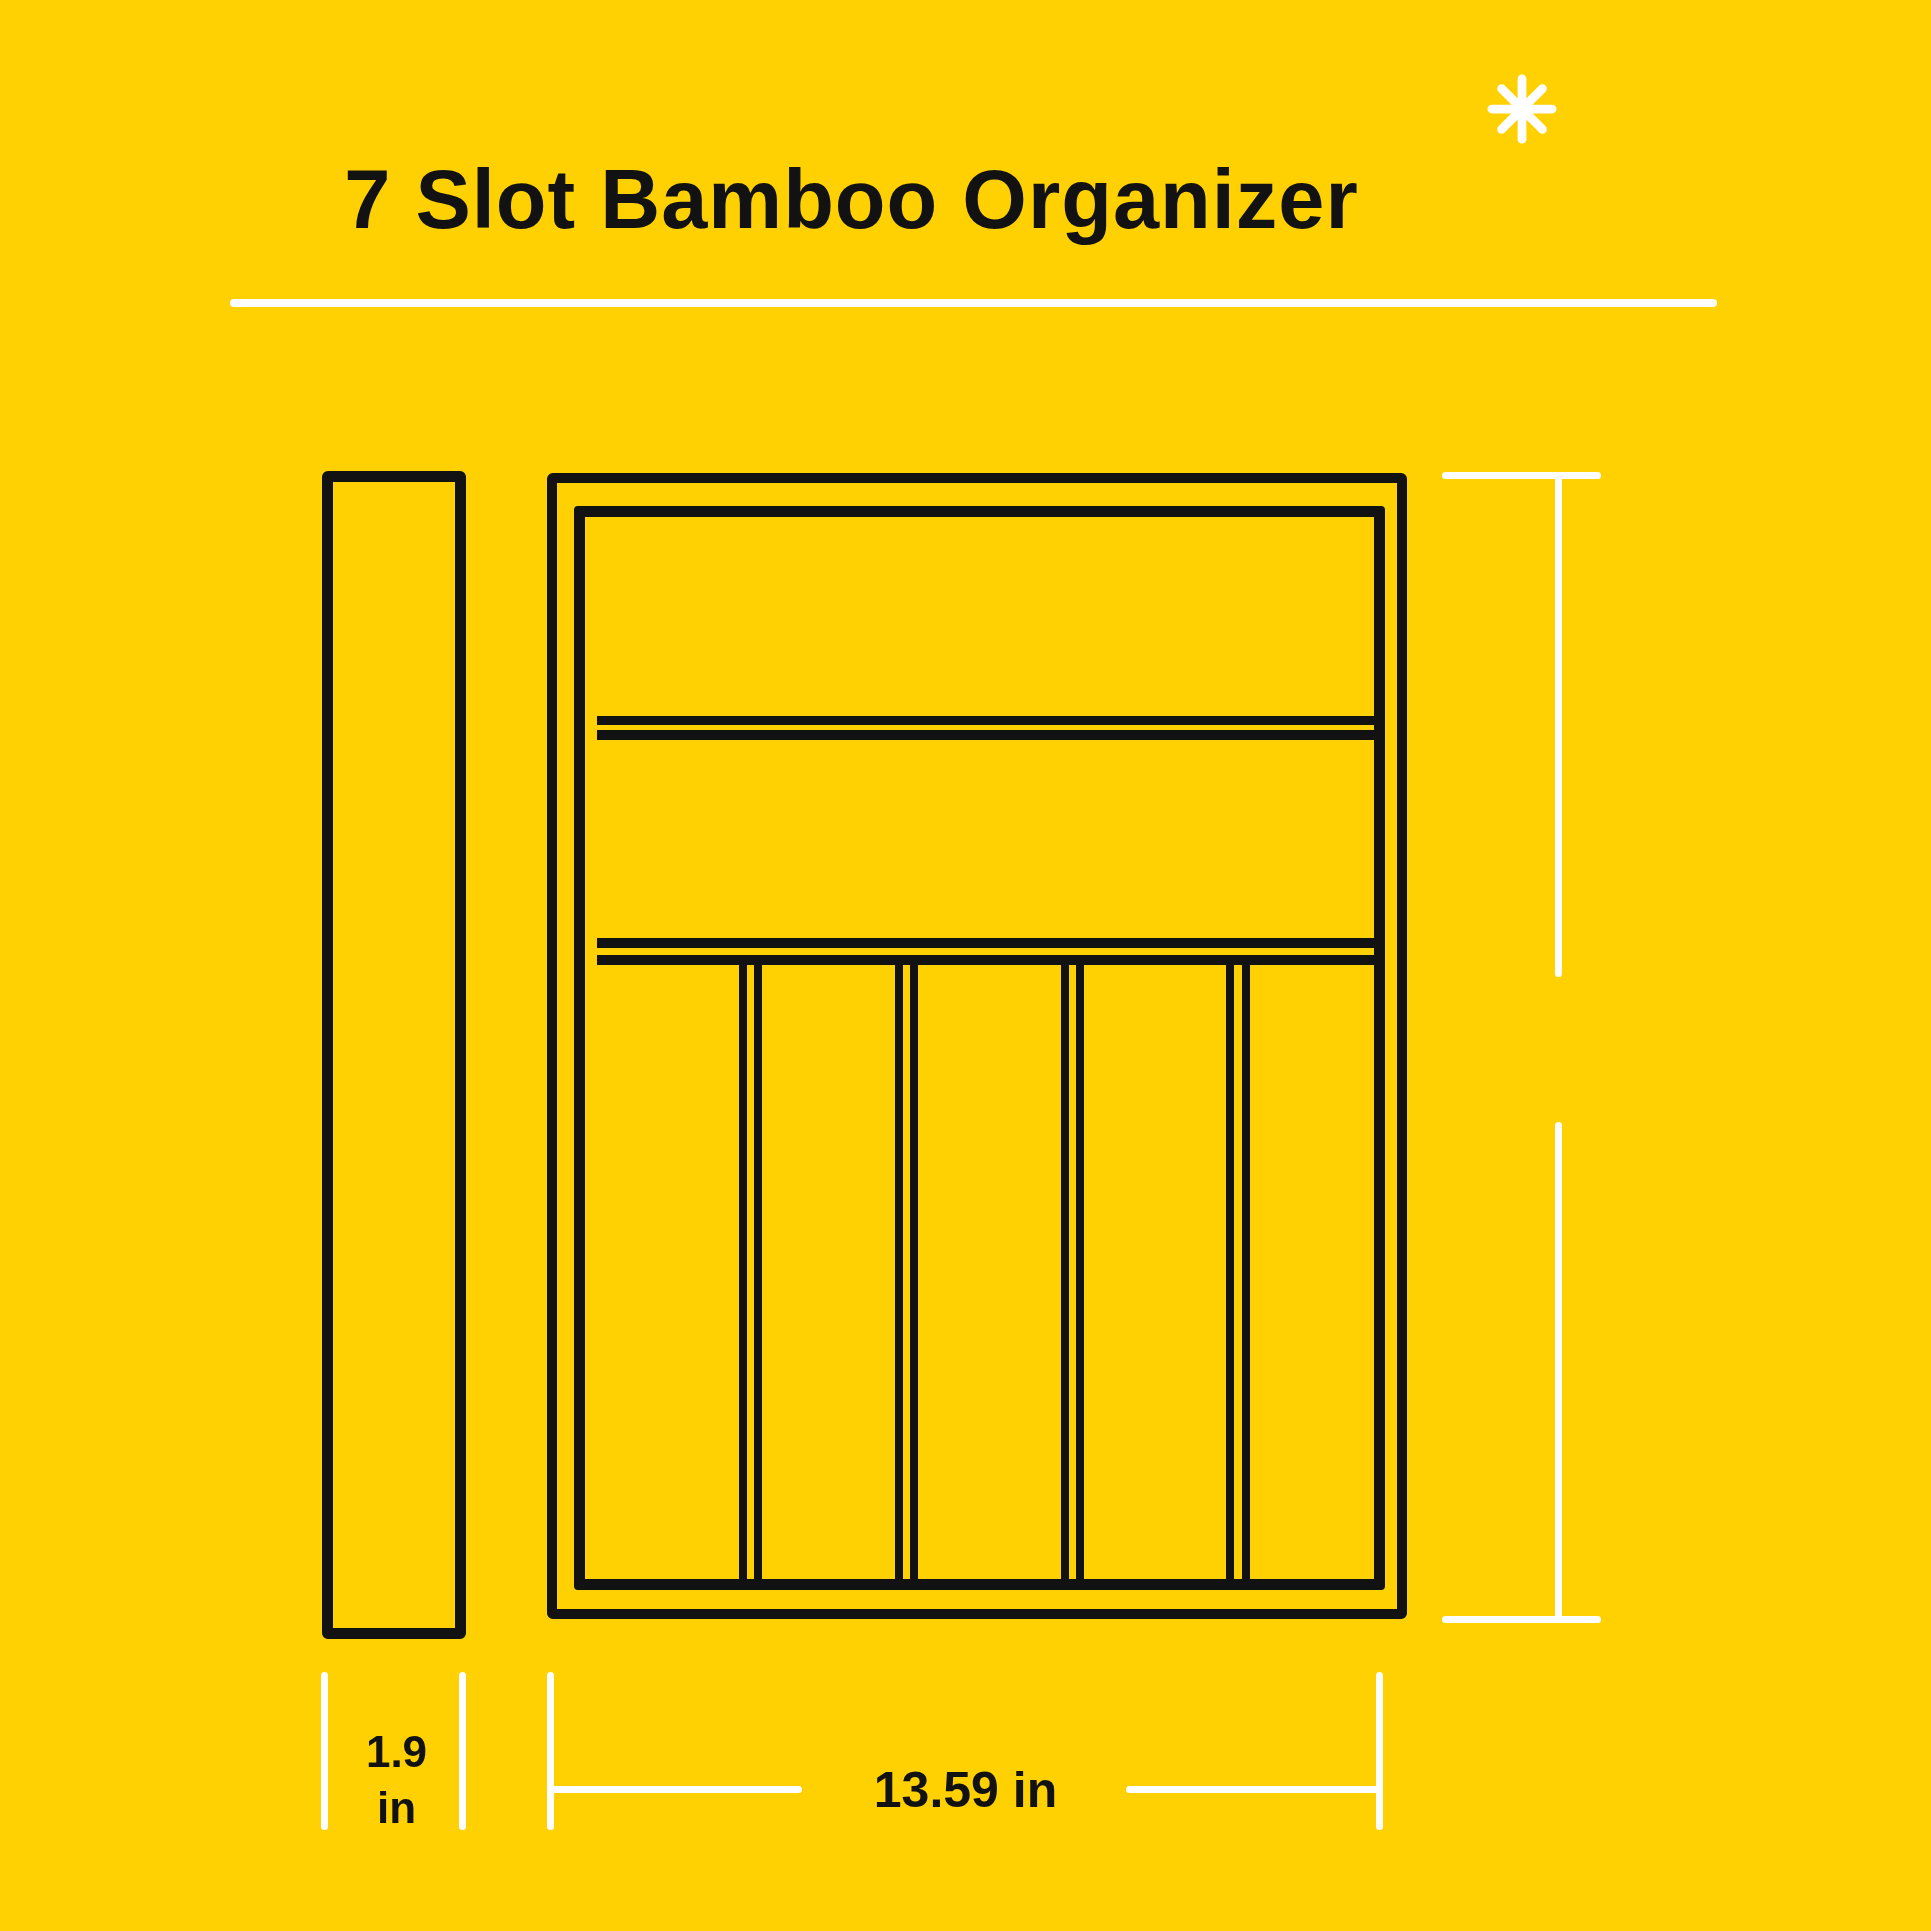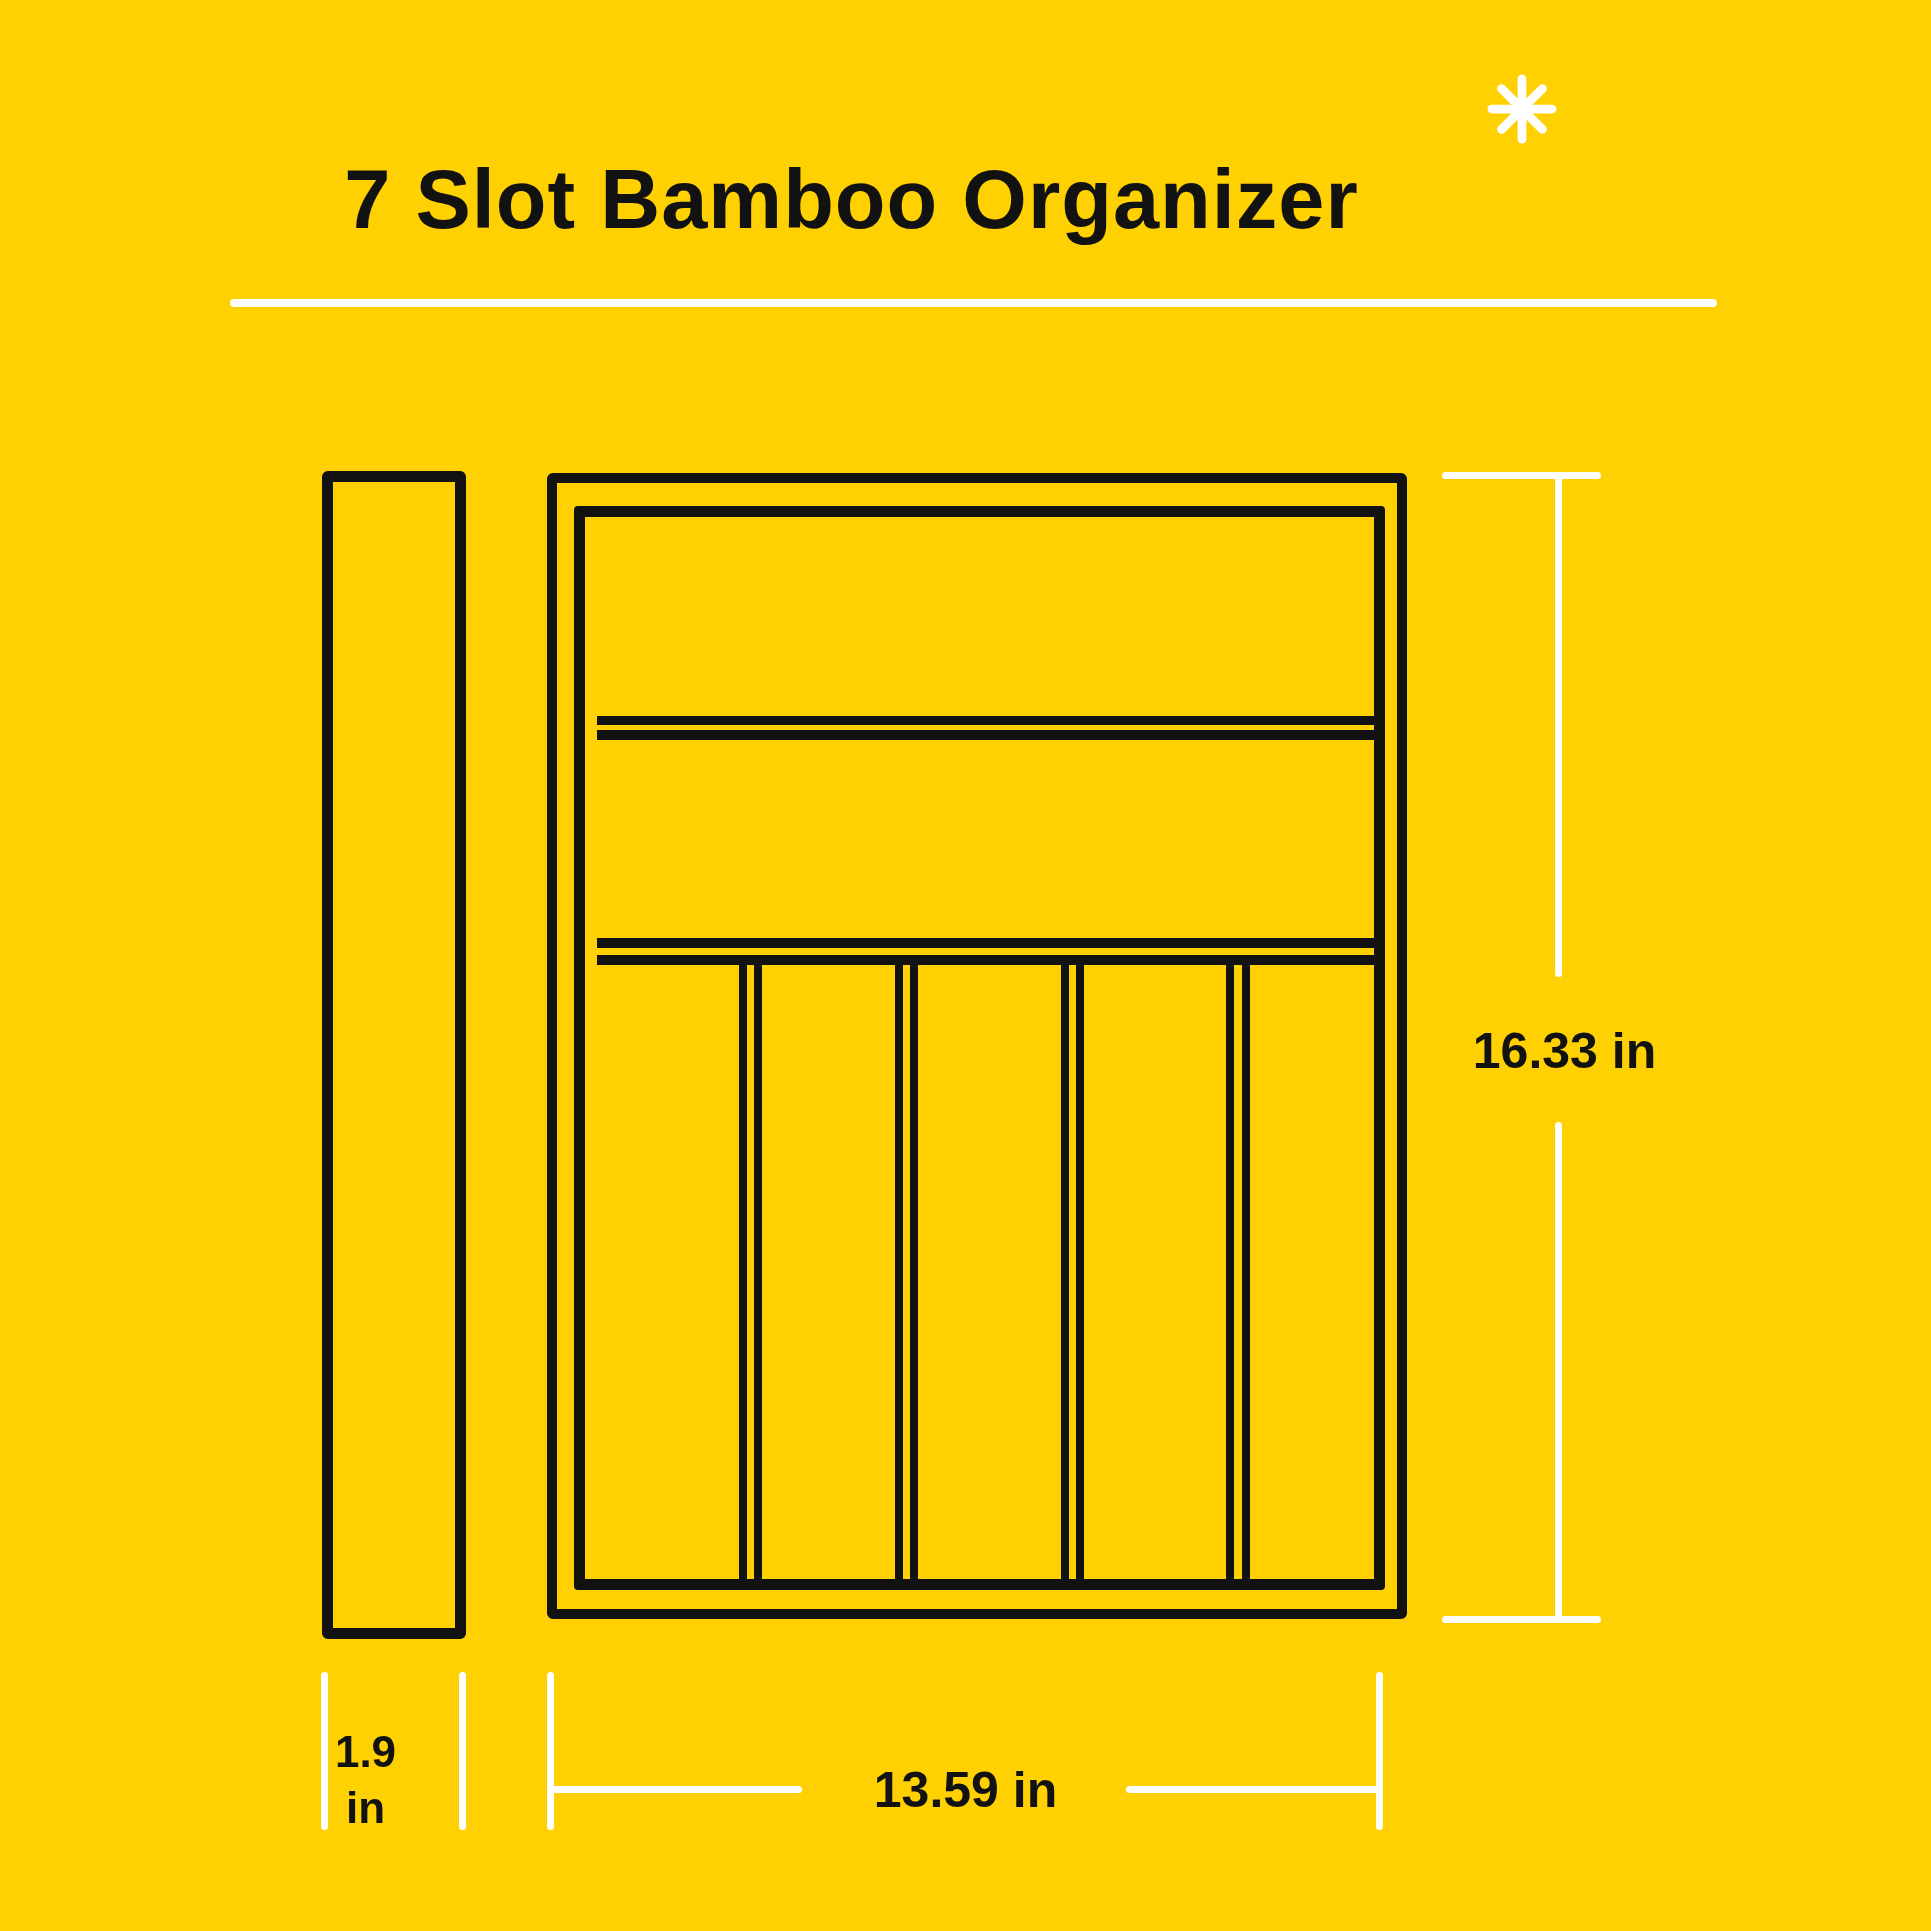--- a/index.html
+++ b/index.html
@@ -76,29 +76,28 @@
         <div class="slotline" style="left: 491px;"></div>
         <div class="slotline" style="left: 641px;"></div>
         <div class="slotline" style="left: 657px;"></div>
       </div>
   </div>
 
   <div class="abs wline tick-h" style="left:1442px;top:472px;"></div>
   <div class="abs wline tick-h" style="left:1442px;top:1616px;"></div>
   <div class="abs wline" style="left:1555px;top:477px;width:6.8px;height:500px;"></div>
   <div class="abs wline" style="left:1555px;top:1122px;width:6.8px;height:500px;"></div>
-  <div class="abs dim-label" style="left:1410px;top:1022px;width:309px;">16.33 in</div>
 
   <div class="abs wline tick-v" style="left:547px;top:1672px;"></div>
   <div class="abs wline tick-v" style="left:1376px;top:1672px;"></div>
   <div class="abs wline" style="left:551px;top:1786px;width:251px;height:6.8px;"></div>
   <div class="abs wline" style="left:1126px;top:1786px;width:253px;height:6.8px;"></div>
   <div class="abs dim-label" style="left:806px;top:1761px;width:319px;">13.59 in</div>
 
   <div class="abs wline tick-v" style="left:321px;top:1672px;"></div>
   <div class="abs wline tick-v" style="left:459px;top:1672px;"></div>
-  <div class="abs dim-label depth-label" style="left:305px;top:1724px;width:121px;">
+  <div class="abs dim-label depth-label" style="left:336px;top:1724px;width:121px;">
     <div>1.9</div>
     <div>in</div>
   </div>
 
 </div>
 
 
 </body></html>

